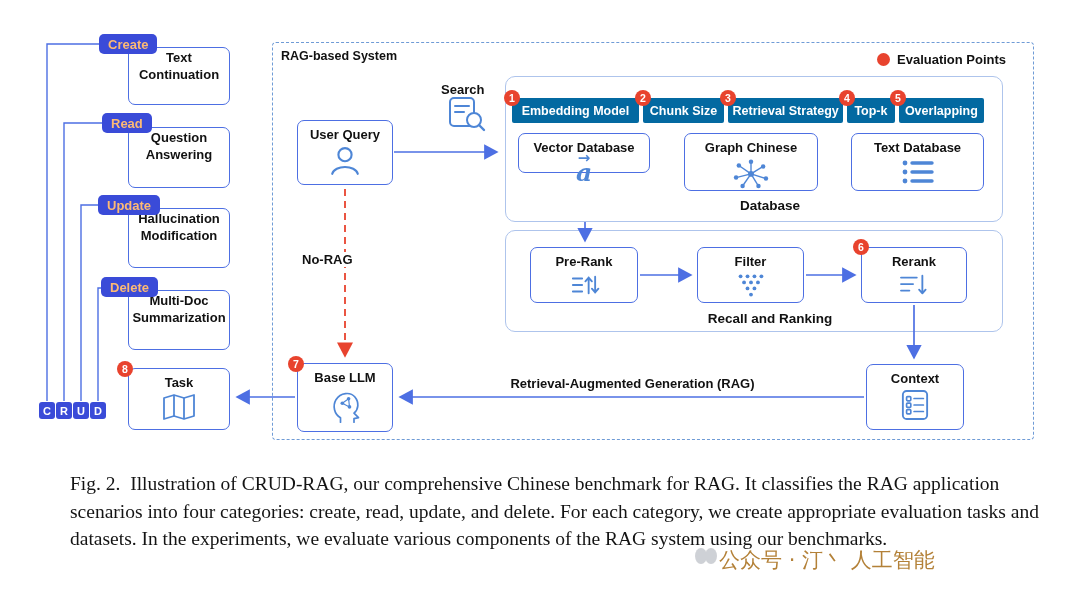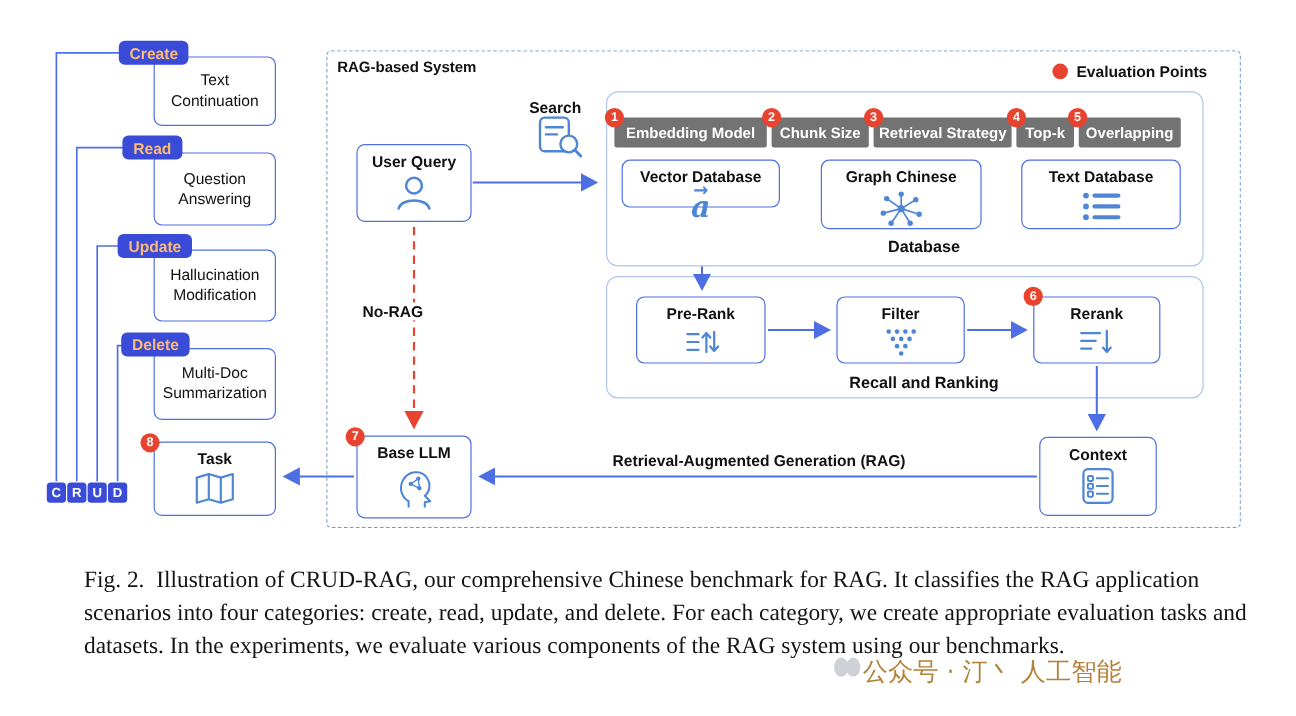--- a/index.html
+++ b/index.html
@@ -9,30 +9,30 @@
   .outer{position:absolute;left:272px;top:42px;width:762px;height:398px;
          border:1.6px dashed #6f9bd6;border-radius:4px;box-sizing:border-box;z-index:0;}
   .outer-title{position:absolute;left:281px;top:49px;font-size:12.5px;font-weight:bold;z-index:3;}
   .section{position:absolute;border:1.3px solid #aec4ec;border-radius:10px;box-sizing:border-box;z-index:0;}
   .sec-db{left:505px;top:76px;width:498px;height:146px;}
   .sec-rank{left:505px;top:230px;width:498px;height:102px;}
   .box{position:absolute;background:#fff;border:1.6px solid #4d6fe3;border-radius:7px;
        box-sizing:border-box;display:flex;flex-direction:column;align-items:center;
        text-align:center;z-index:2;}
   .box .lbl{font-size:13px;font-weight:bold;line-height:1.25;padding-top:6px;}
-  .tbox{justify-content:center;padding:2px 6px;font-size:13px;font-weight:normal;line-height:1.3;}
+  .tbox{justify-content:flex-start;padding:2px 6px;font-size:13px;font-weight:bold;line-height:1.3;}
   .badge{position:absolute;background:#3a4bd8;color:#fdba74;font-size:13px;font-weight:bold;
          padding:2.5px 9px;border-radius:5px;z-index:4;}
   .num{position:absolute;width:16px;height:16px;border-radius:50%;background:#e8432e;color:#fff;
        font-size:10.5px;font-weight:bold;display:flex;align-items:center;justify-content:center;z-index:5;}
   .crud-letter{position:absolute;top:402px;width:16px;height:17px;background:#3a4bd8;color:#fff;
        border-radius:3px;font-size:11px;font-weight:bold;display:flex;align-items:center;
        justify-content:center;z-index:3;}
   .bar{position:absolute;left:512px;top:98px;width:472px;height:25px;display:flex;gap:4px;z-index:2;}
-  .seg{background:#737373;color:#fff;font-size:12.5px;font-weight:bold;display:flex;
+  .seg{background:#0369a1;color:#fff;font-size:12.5px;font-weight:bold;display:flex;
        align-items:center;justify-content:center;border-radius:2px;white-space:nowrap;}
   .group-label{position:absolute;left:505px;width:498px;text-align:center;font-size:13.5px;
        font-weight:bold;z-index:3;margin-left:16px;}
   .free-label{position:absolute;font-size:13px;font-weight:bold;z-index:3;}
   .norag{background:#fff;padding:0 3px;}
   .rag-label{left:430px;width:405px;text-align:center;}
   .legend{position:absolute;left:877px;top:52px;display:flex;align-items:center;gap:7px;z-index:3;}
   .legend-dot{width:13px;height:13px;border-radius:50%;background:#e8432e;}
   .legend-text{font-size:13px;font-weight:bold;}
   .icon{margin-top:2px;}

